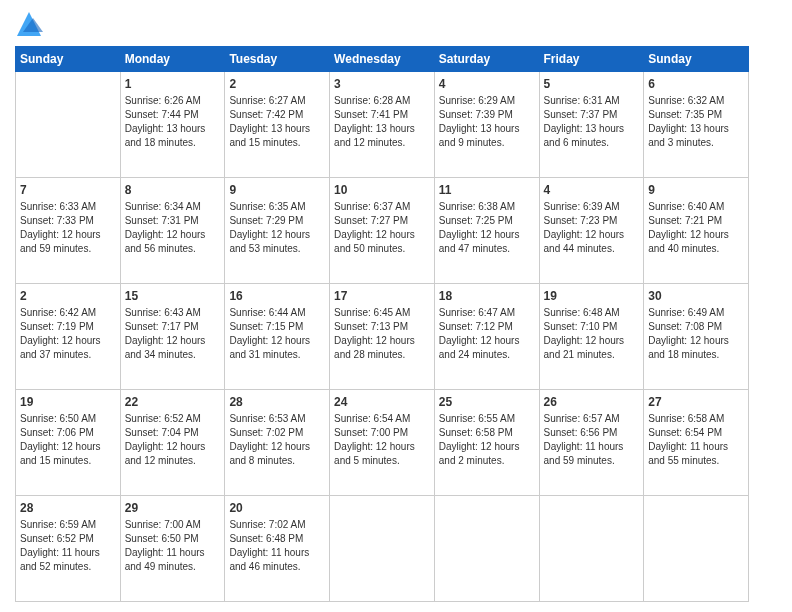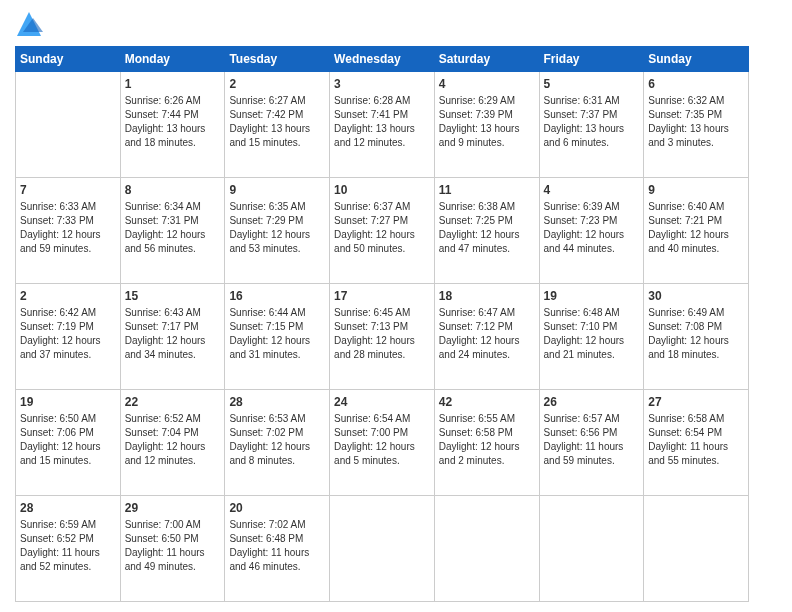--- a/index.html
+++ b/index.html
@@ -224,21 +224,21 @@
           </td>
           <td>
             <span class="day-num">28</span>
             <div class="cell-text">Sunrise: 6:53 AM<br>Sunset: 7:02 PM<br>Daylight: 12 hours<br>and 8 minutes.</div>
           </td>
           <td>
             <span class="day-num">24</span>
             <div class="cell-text">Sunrise: 6:54 AM<br>Sunset: 7:00 PM<br>Daylight: 12 hours<br>and 5 minutes.</div>
           </td>
           <td>
-            <span class="day-num">42</span>
+            <span class="day-num">25</span>
             <div class="cell-text">Sunrise: 6:55 AM<br>Sunset: 6:58 PM<br>Daylight: 12 hours<br>and 2 minutes.</div>
           </td>
           <td>
             <span class="day-num">26</span>
             <div class="cell-text">Sunrise: 6:57 AM<br>Sunset: 6:56 PM<br>Daylight: 11 hours<br>and 59 minutes.</div>
           </td>
           <td>
             <span class="day-num">27</span>
             <div class="cell-text">Sunrise: 6:58 AM<br>Sunset: 6:54 PM<br>Daylight: 11 hours<br>and 55 minutes.</div>
           </td>

